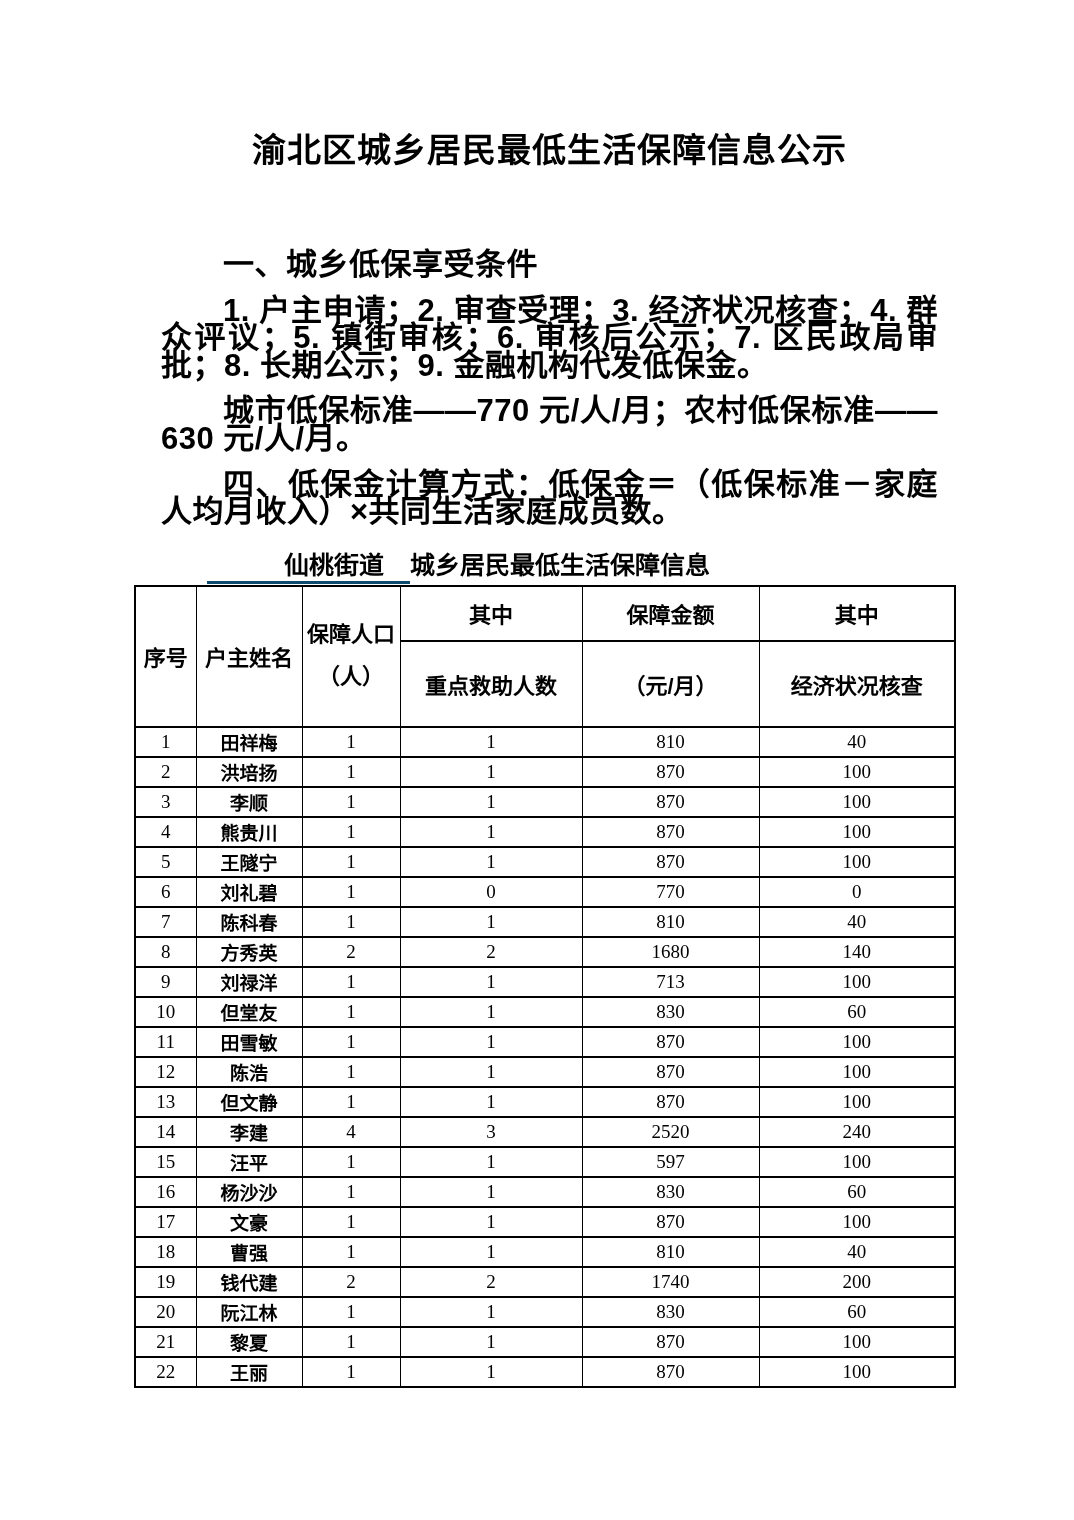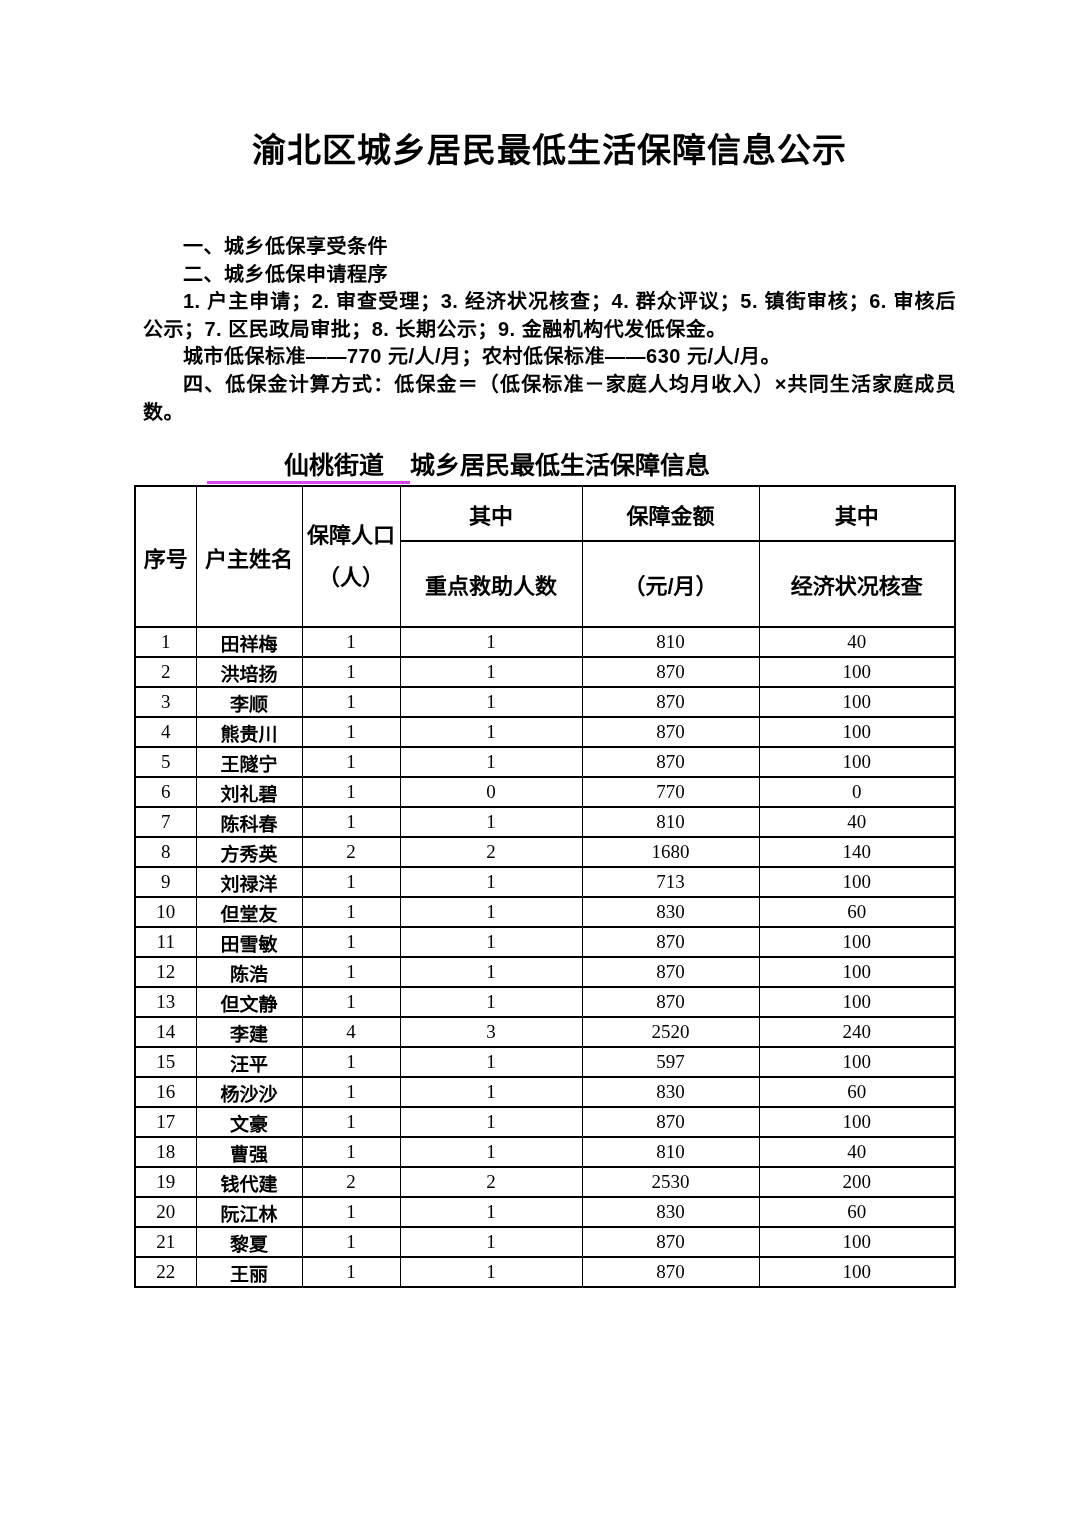--- a/index.html
+++ b/index.html
@@ -24,38 +24,38 @@
     line-height: 38px;
     font-weight: bold;
     letter-spacing: 1px;
     padding-left: 25px;
   }
   .body-text {
     margin: 0 118px 0 143px;
     padding-top: 64px;
   }
   .body-text p {
-    margin: 0;
-    font-size: 20px;
+    margin: 18px;
+    font-size: 31px;
     line-height: 27.6px;
     font-weight: bold;
     text-align: justify;
     text-indent: 2em;
     letter-spacing: 0.5px;
   }
   .table-title {
     margin: 24px 0 0 207px;
     font-size: 25px;
     line-height: 30px;
     font-weight: bold;
     white-space: nowrap;
   }
   .street {
     display: inline-block;
-    border-bottom: 3px solid #d946ef;
+    border-bottom: 3px solid #0c4a6e;
     padding: 0 26px 1px 77px;
   }
   table.benefits {
     border-collapse: collapse;
     table-layout: fixed;
     width: 820px;
     margin: 1px 0 0 134px;
     border: 2px solid #000000;
   }
   table.benefits th,
@@ -92,21 +92,20 @@
 </style>
 </head>
 <body>
 
 <div class="page">
 
   <h1 class="doc-title">渝北区城乡居民最低生活保障信息公示</h1>
 
   <div class="body-text">
     <p>一、城乡低保享受条件</p>
-    <p>二、城乡低保申请程序</p>
     <p>1. 户主申请；2. 审查受理；3. 经济状况核查；4. 群众评议；5. 镇街审核；6. 审核后公示；7. 区民政局审批；8. 长期公示；9. 金融机构代发低保金。</p>
     <p>城市低保标准——770 元/人/月；农村低保标准——630 元/人/月。</p>
     <p>四、低保金计算方式：低保金＝（低保标准－家庭人均月收入）×共同生活家庭成员数。</p>
   </div>
 
   <div class="table-title">
     <span class="street">仙桃街道</span><span class="rest">城乡居民最低生活保障信息</span>
   </div>
 
   <table class="benefits">
@@ -276,21 +275,21 @@
           <td>1</td>
           <td>1</td>
           <td>810</td>
           <td>40</td>
         </tr>
         <tr>
           <td>19</td>
           <td class="name-cell">钱代建</td>
           <td>2</td>
           <td>2</td>
-          <td>2530</td>
+          <td>1740</td>
           <td>200</td>
         </tr>
         <tr>
           <td>20</td>
           <td class="name-cell">阮江林</td>
           <td>1</td>
           <td>1</td>
           <td>830</td>
           <td>60</td>
         </tr>

